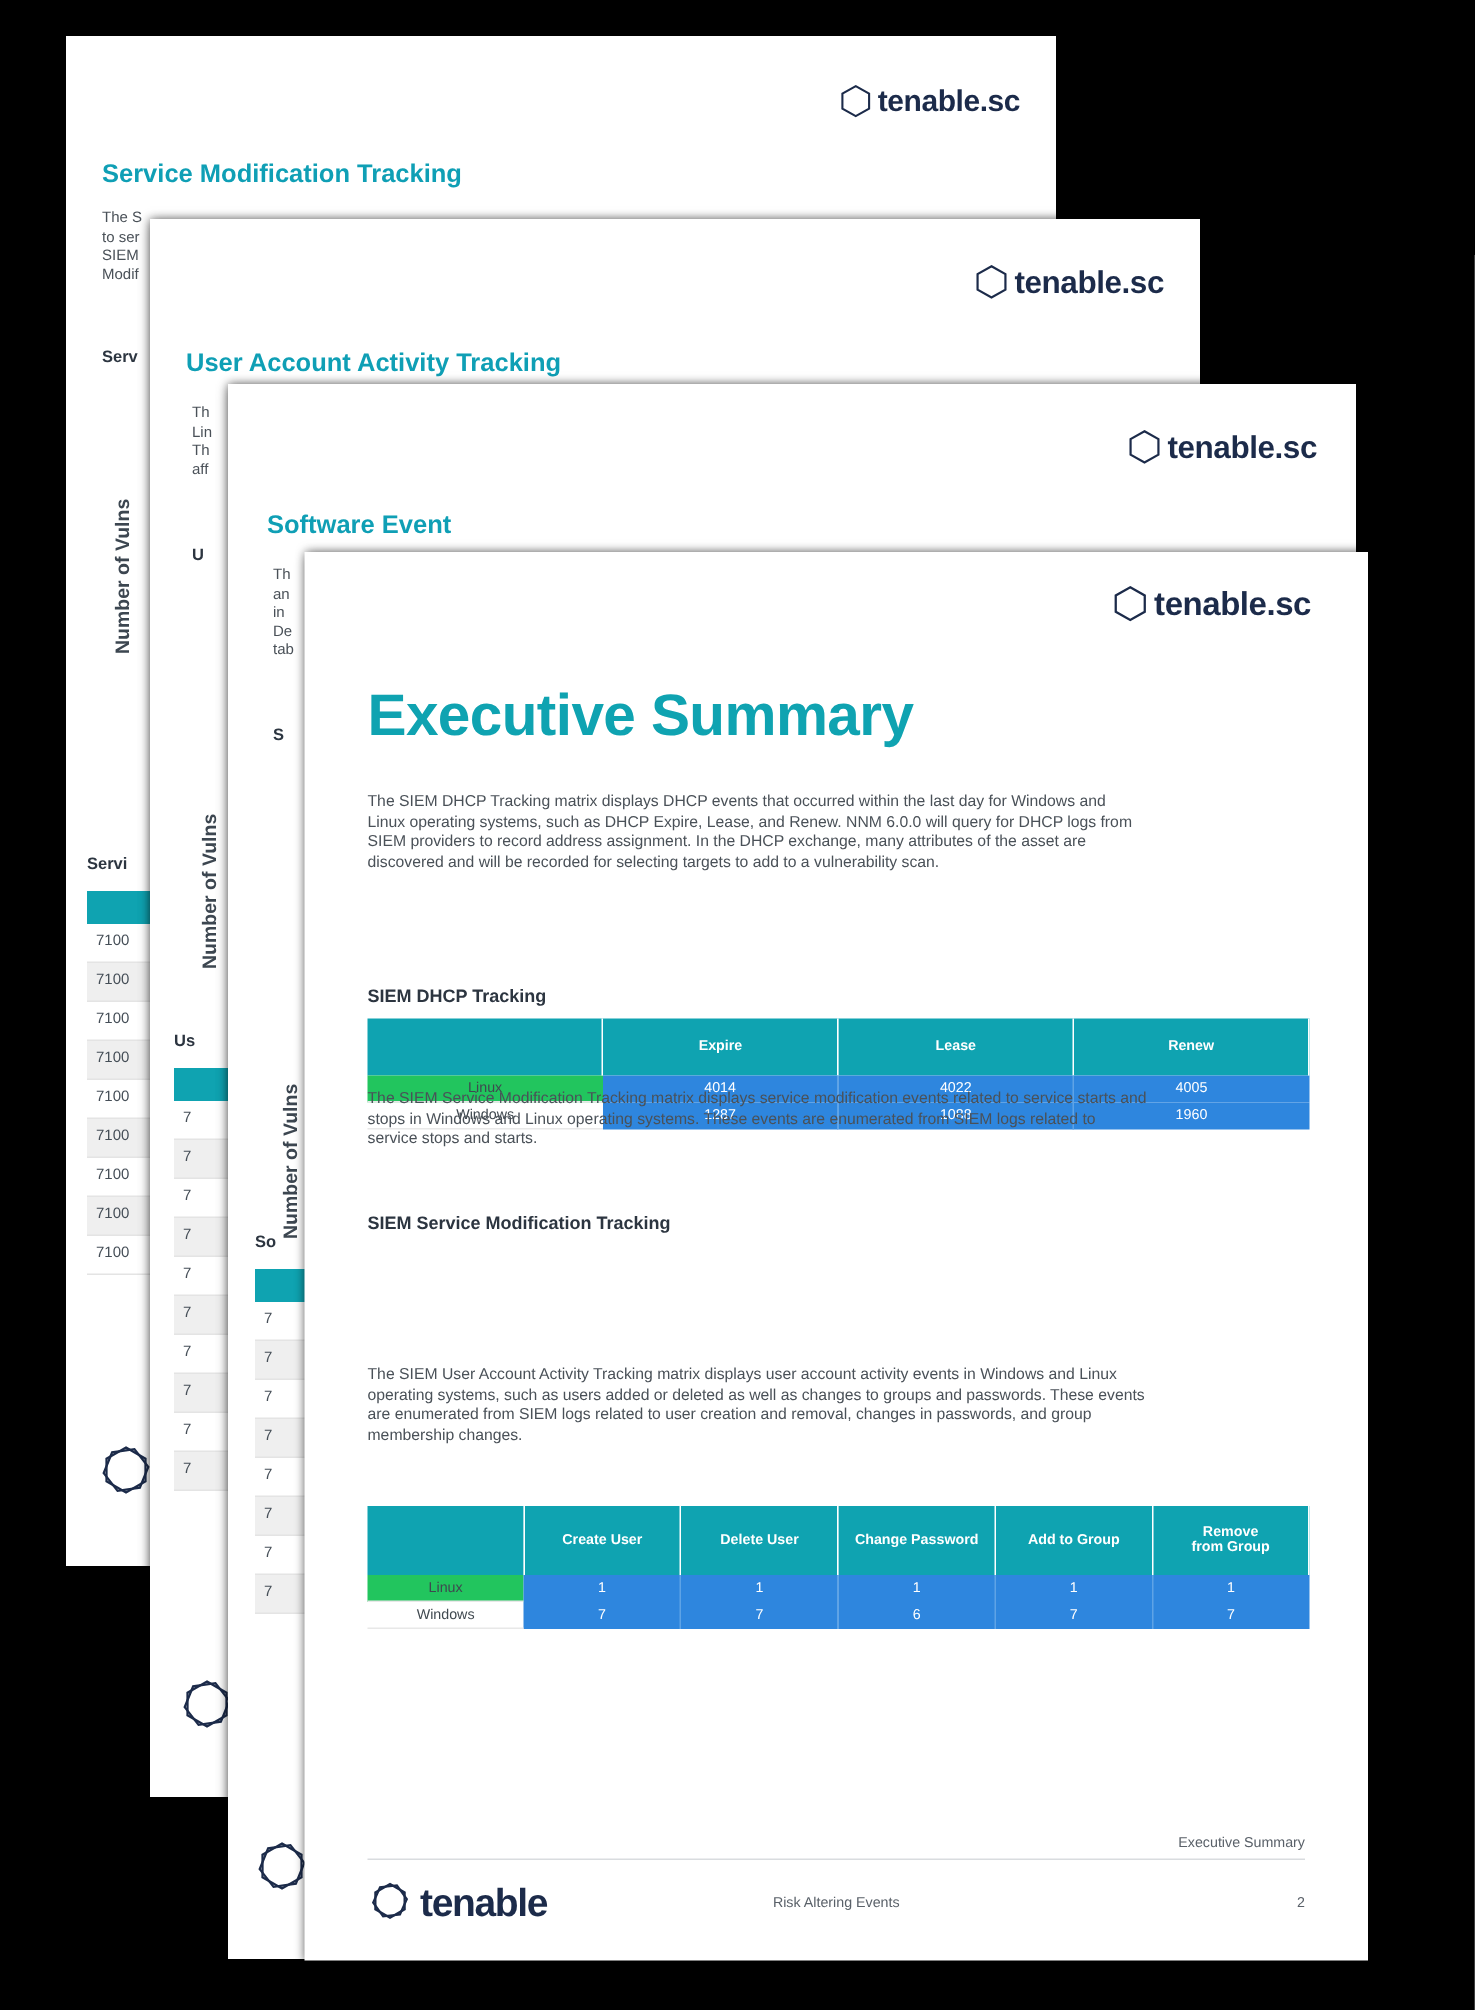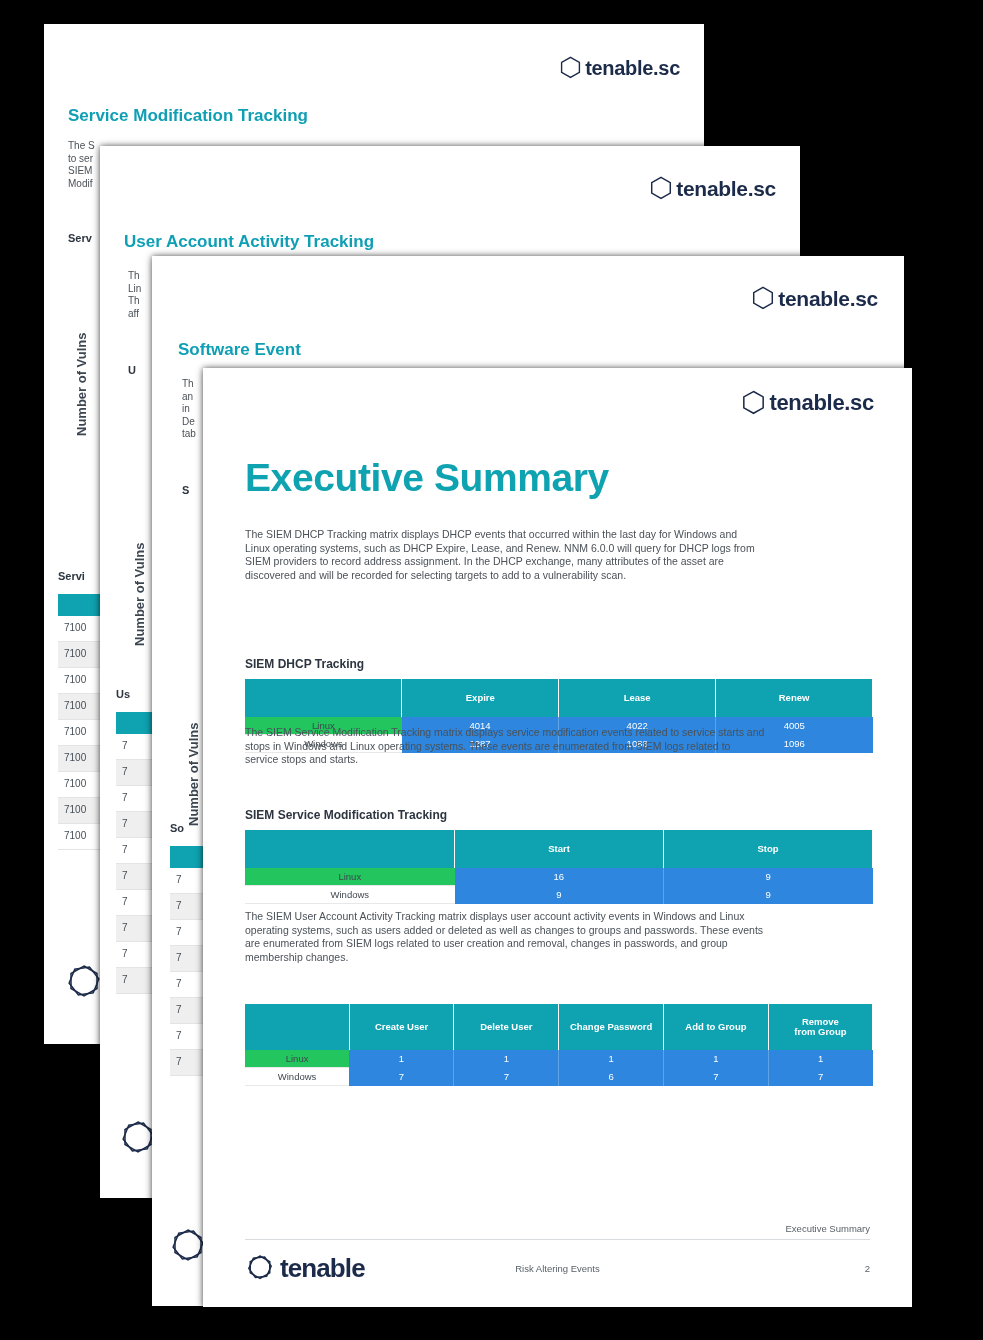--- a/index.html
+++ b/index.html
@@ -388,56 +388,30 @@
           <tr class="alt">
             <td class="rowlabel">Linux</td>
             <td class="val">4014</td>
             <td class="val">4022</td>
             <td class="val">4005</td>
           </tr>
           <tr>
             <td class="rowlabel">Windows</td>
             <td class="val">1287</td>
             <td class="val">1088</td>
-            <td class="val">1096</td>
+            <td class="val">1960</td>
           </tr>
         </tbody>
       </table>
     </div>
 
     <div class="between-para" style="top:358px;">The SIEM Service Modification Tracking matrix displays service modification events related to service starts and stops in Windows and Linux operating systems. These events are enumerated from SIEM logs related to service stops and starts.</div>
 
     <div class="matrix-block" style="top:440px;">
       <div class="matrix-title">SIEM Service Modification Tracking</div>
-      <table class="matrix">
-        <colgroup>
-            <col style="width:33.4%">
-            <col style="width:33.3%">
-            <col style="width:33.3%">
-          </colgroup>
-        <thead>
-          <tr>
-            <th class="corner"></th>
-            <th>Start</th>
-            <th>Stop</th>
-          </tr>
-        </thead>
-        <tbody>
-          <tr class="alt">
-            <td class="rowlabel">Linux</td>
-            <td class="val">16</td>
-            <td class="val">9</td>
-          </tr>
-          <tr>
-            <td class="rowlabel">Windows</td>
-            <td class="val">9</td>
-            <td class="val">9</td>
-          </tr>
-        </tbody>
-      </table>
     </div>
 
     <div class="between-para" style="top:542px;">The SIEM User Account Activity Tracking matrix displays user account activity events in Windows and Linux operating systems, such as users added or deleted as well as changes to groups and passwords. These events are enumerated from SIEM logs related to user creation and removal, changes in passwords, and group membership changes.</div>
 
     <div class="matrix-block" style="top:636px;">
       <table class="matrix">
         <colgroup>
           <col style="width:16.6%">
             <col style="width:16.7%">
             <col style="width:16.7%">

